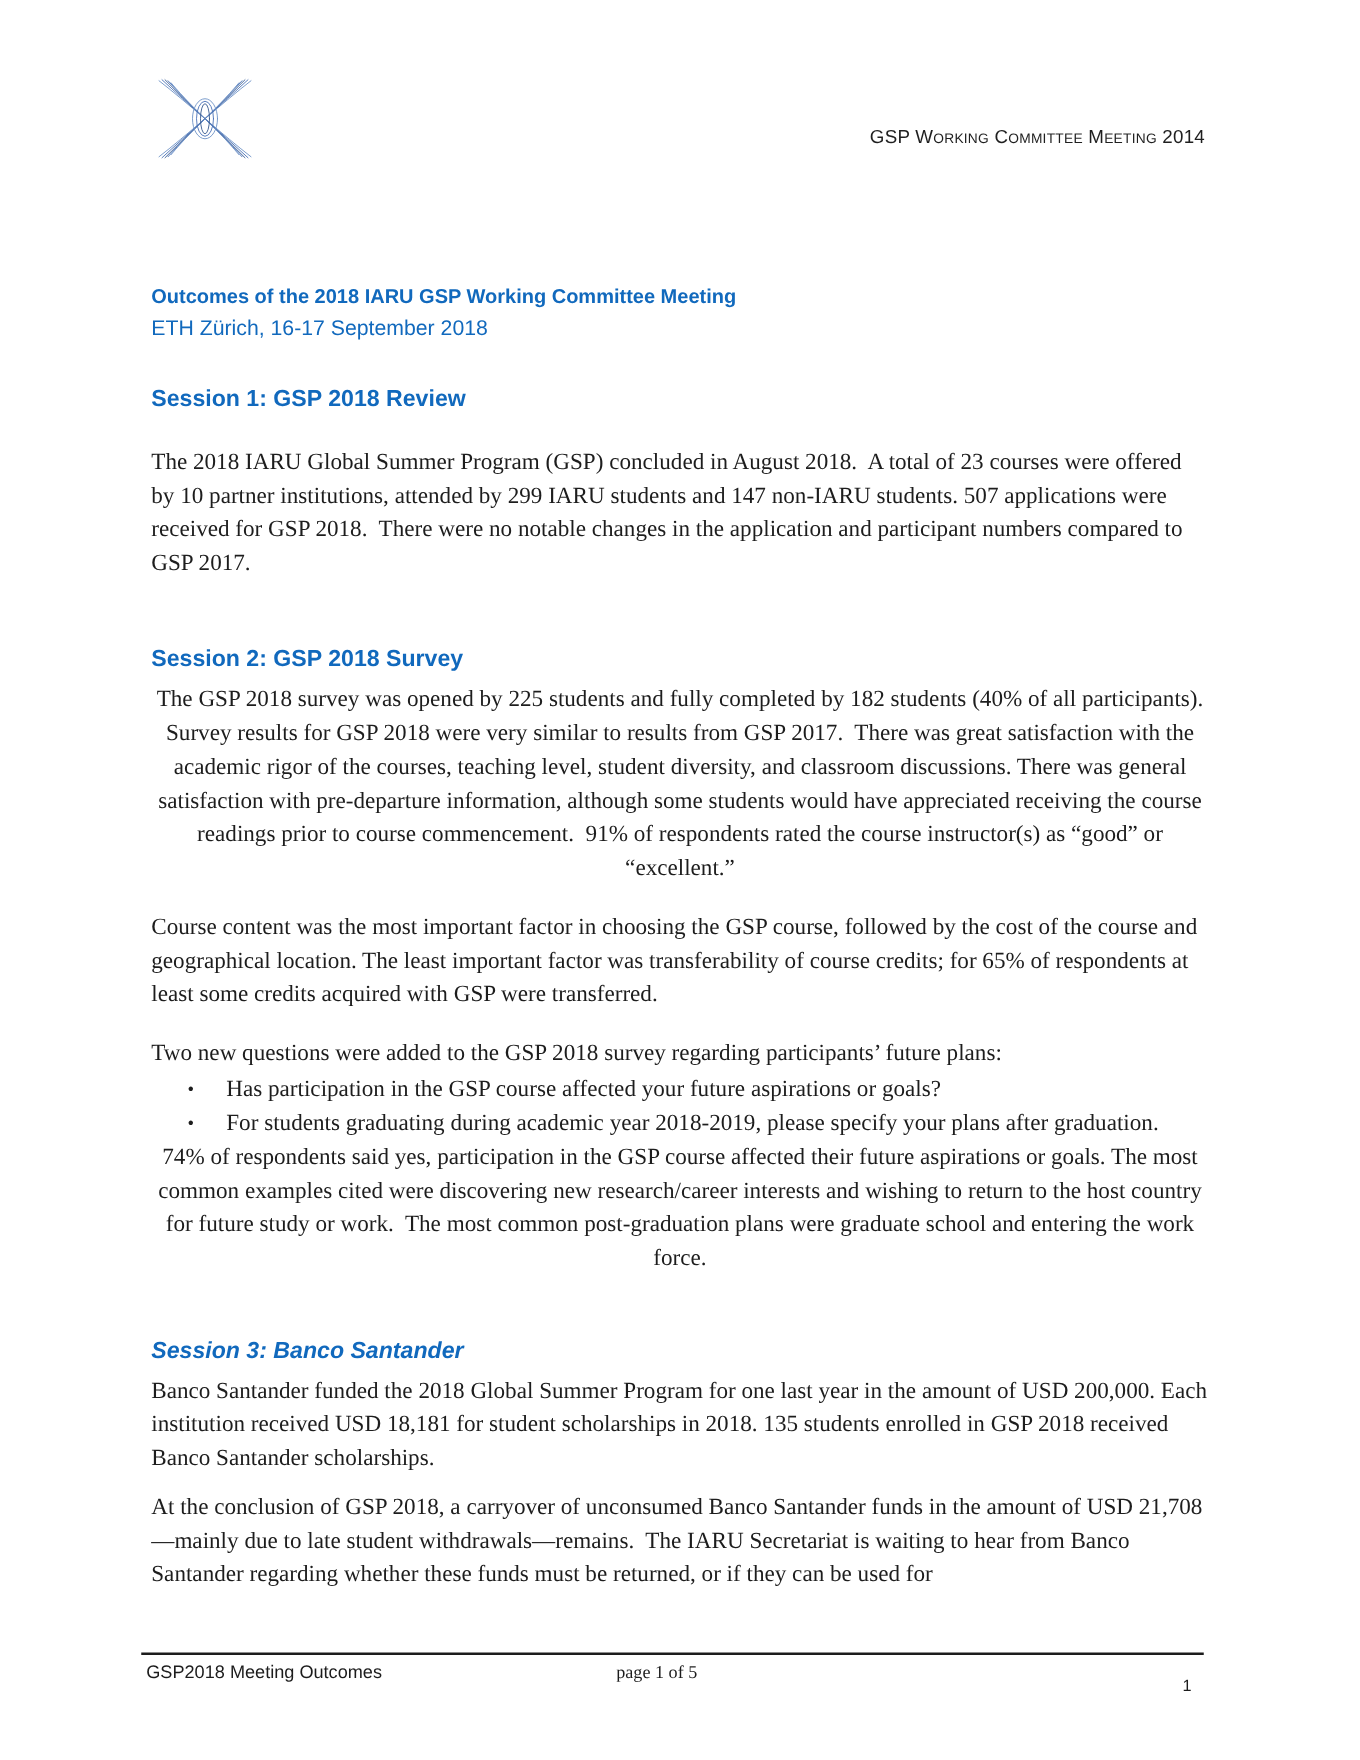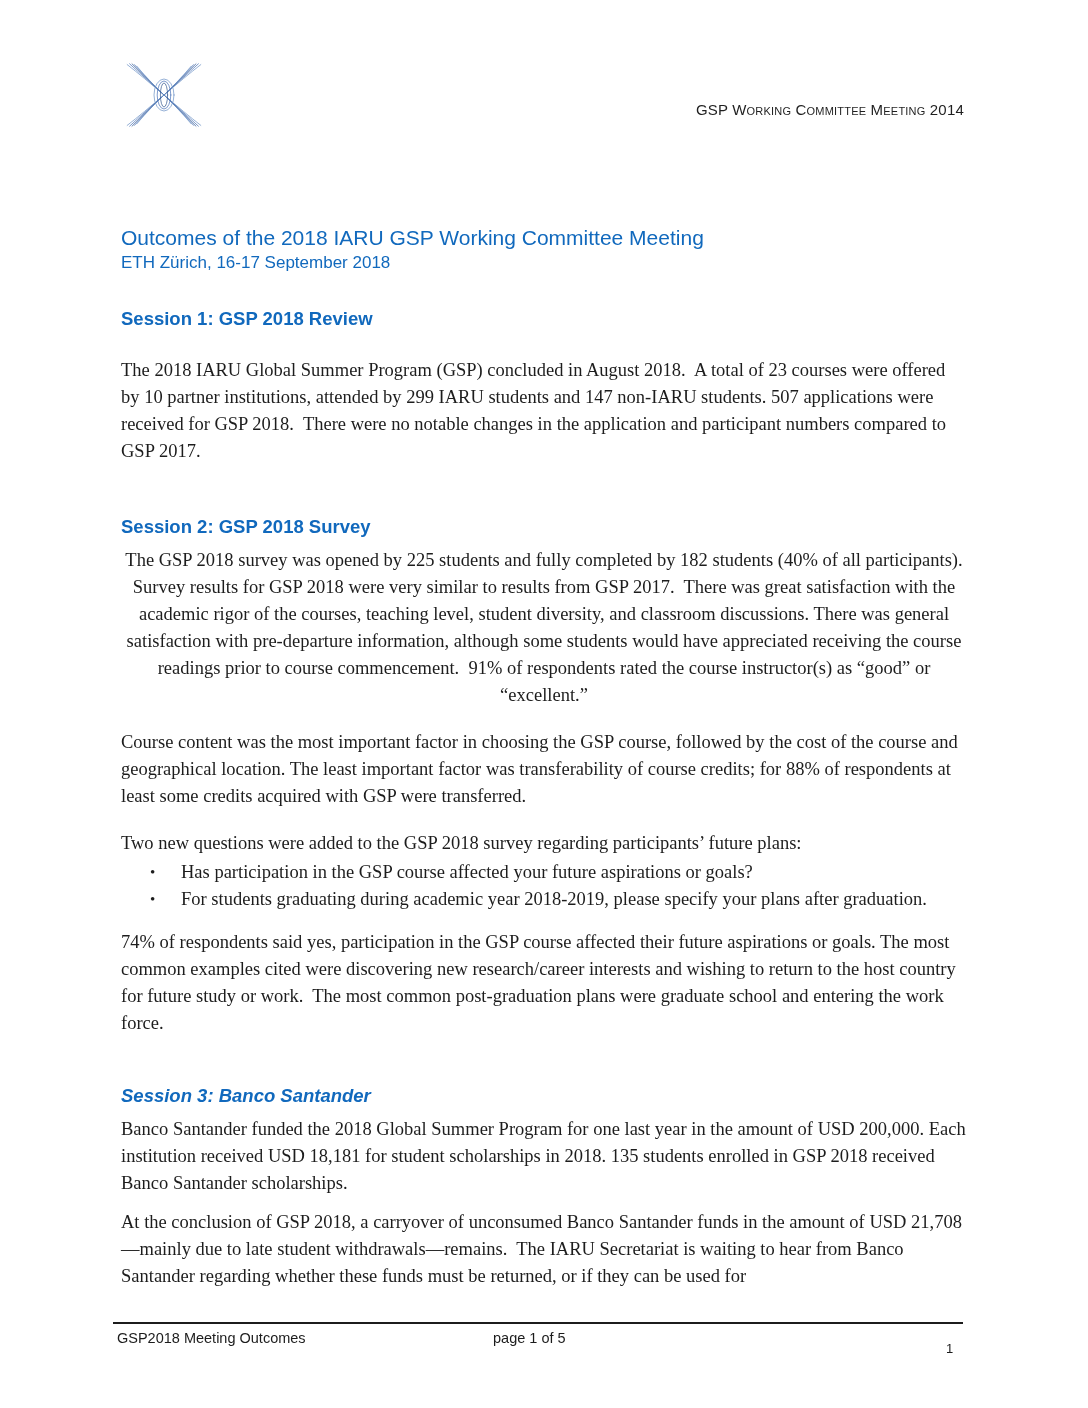--- a/index.html
+++ b/index.html
@@ -43,22 +43,22 @@
     white-space:nowrap;
   }
   
   .content{
     position:absolute;
     left:121px; top:225px;
     width:846px;
   }
   .doc-title{
     font-family:"Liberation Sans", sans-serif;
-    font-weight:normal;
-    font-size:21px;
+    font-weight:bold;
+    font-size:16px;
     line-height:25px;
     color:var(--blue);
   }
   .doc-subtitle{
     font-family:"Liberation Sans", sans-serif;
     font-size:17px;
     line-height:21px;
     margin-top:2px;
     color:var(--blue);
   }
@@ -84,42 +84,42 @@
   .bullets{margin-top:2px;}
   .bullet-row{display:flex;align-items:flex-start;padding-left:29px;}
   .bullet-marker{
     width:31px;flex:0 0 31px;
     font-size:15px;line-height:27px;
   }
   .bullet-text{
     flex:1;
     font-size:18.5px;line-height:27px;
   }
-  .p-s2p4{margin-top:16px;}
+  .p-s2p4{margin-top:0;text-align:center;}
   .h-s3{margin-top:47px;font-style:italic;}
   .p-s3p1{margin-top:9px;}
   .p-s3p2{margin-top:12px;}
   
   .footer-rule{
     position:absolute;
     left:113px; top:1322px;
     width:850px; height:2px;
     background:#1c1c1c;
   }
   .footer-left{
     position:absolute;
     left:117px; top:1330px;
     font-family:"Liberation Sans", sans-serif;
     font-size:14.5px;
     color:#1c1c1c;
   }
   .footer-center{
     position:absolute;
     left:493px; top:1330px;
-    font-family:Liberation Sans, sans-serif;
+    font-family:Liberation Serif, serif;
     font-size:14.5px;
     color:#1c1c1c;
   }
   .page-number{
     position:absolute;
     left:946px; top:1341px;
     font-family:"Liberation Sans", sans-serif;
     font-size:13px;
     color:#1c1c1c;
   }
@@ -153,21 +153,21 @@
   <div class="content">
 
     <div class="doc-title">Outcomes of the 2018 IARU GSP Working Committee Meeting</div>
     <div class="doc-subtitle">ETH Zürich, 16-17 September 2018</div>
 
     <div class="heading h-s1">Session 1: GSP 2018 Review</div>
     <p class="para p-s1p1">The 2018 IARU Global Summer Program (GSP) concluded in August 2018.  A total of 23 courses were offered by 10 partner institutions, attended by 299 IARU students and 147 non-IARU students. 507 applications were received for GSP 2018.  There were no notable changes in the application and participant numbers compared to GSP 2017.</p>
 
     <div class="heading h-s2">Session 2: GSP 2018 Survey</div>
     <p class="para p-s2p1">The GSP 2018 survey was opened by 225 students and fully completed by 182 students (40% of all participants).  Survey results for GSP 2018 were very similar to results from GSP 2017.  There was great satisfaction with the academic rigor of the courses, teaching level, student diversity, and classroom discussions. There was general satisfaction with pre-departure information, although some students would have appreciated receiving the course readings prior to course commencement.  91% of respondents rated the course instructor(s) as “good” or “excellent.”</p>
-    <p class="para p-s2p2">Course content was the most important factor in choosing the GSP course, followed by the cost of the course and geographical location. The least important factor was transferability of course credits; for 88% of respondents at least some credits acquired with GSP were transferred.</p>
+    <p class="para p-s2p2">Course content was the most important factor in choosing the GSP course, followed by the cost of the course and geographical location. The least important factor was transferability of course credits; for 65% of respondents at least some credits acquired with GSP were transferred.</p>
     <p class="para p-s2p3">Two new questions were added to the GSP 2018 survey regarding participants’ future plans:</p>
 
     <div class="bullets">
       <div class="bullet-row">
         <span class="bullet-marker">•</span>
         <span class="bullet-text">Has participation in the GSP course affected your future aspirations or goals?</span>
       </div>
       <div class="bullet-row">
         <span class="bullet-marker">•</span>
         <span class="bullet-text">For students graduating during academic year 2018-2019, please specify your plans after graduation.</span>

